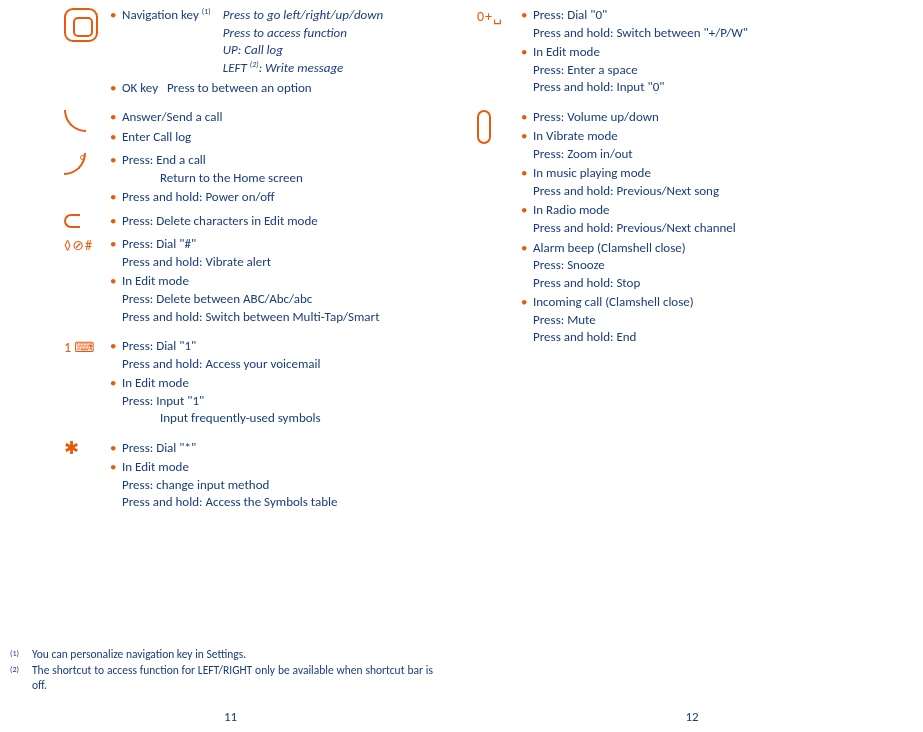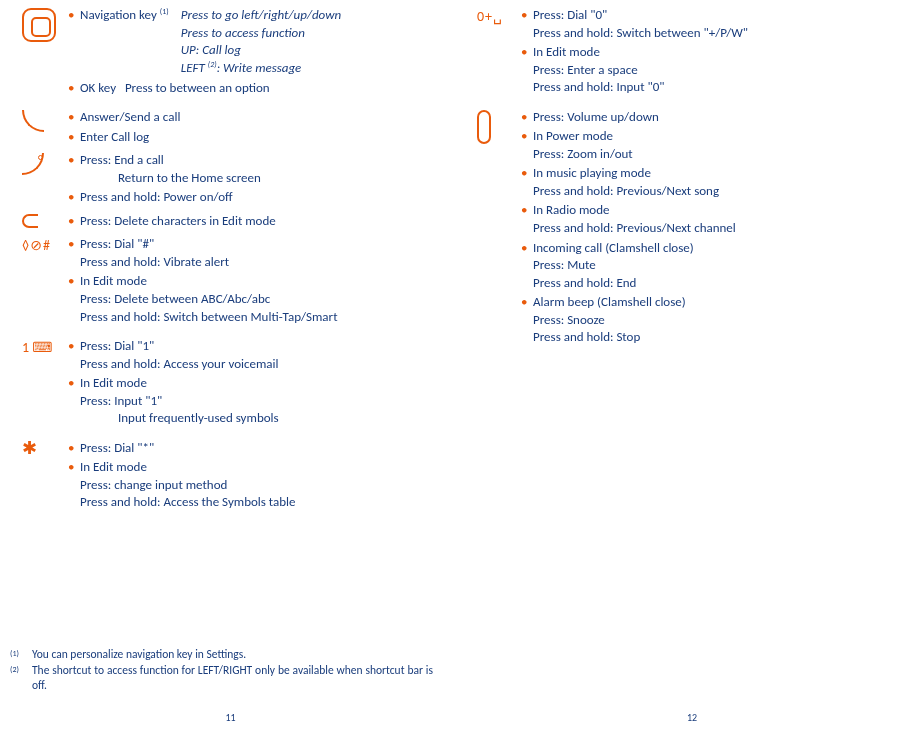--- a/index.html
+++ b/index.html
@@ -11,21 +11,21 @@
     color: #1a3d7c;
     font-size: 13px;
     position: relative;
     overflow: hidden;
   }
   .page {
     position: absolute;
     top: 0;
     height: 732px;
   }
-  .page-left { left: 0; width: 461px; }
+  .page-left { left: 0; width: 461px; padding-left: 42px; }
   .page-right { left: 461px; width: 462px; }
 
   .content {
     padding: 6px 10px 0 10px;
   }
 
   .row {
     display: flex;
     align-items: flex-start;
     margin-bottom: 2px;
@@ -110,21 +110,21 @@
     font-size: 11.5px;
     line-height: 1.35;
   }
   .fn-row { display:flex; }
   .fn-mark { width: 22px; flex:0 0 22px; font-size:8px; padding-top:1px; }
   .fn-text { flex:1; text-align: justify; }
 
   .page-num {
     position:absolute;
     bottom: 8px;
-    font-size: 10px;
+    font-size: 13px;
     color:#1a3d7c;
   }
   .page-left .page-num { left: 50%; transform: translateX(-50%); }
   .page-right .page-num { left: 50%; transform: translateX(-50%); }
 
   .group { margin-bottom: 10px; }
   .group-tight { margin-bottom: 4px; }
 
   .right-content .icon-col { width: 50px; flex:0 0 50px; padding-left:6px; }
 </style>
@@ -279,40 +279,40 @@
     </div>
 
 
     <div class="row group">
       <div class="icon-col">
         <span class="ico pill vol"></span>
       </div>
       <div class="text-col">
         <div class="item"><span>Press: Volume up/down</span></div>
         <div class="item">
-          <span class="line">In Power mode</span>
+          <span class="line">In Vibrate mode</span>
           <span class="line">Press: Zoom in/out</span>
         </div>
         <div class="item">
           <span class="line">In music playing mode</span>
           <span class="line">Press and hold: Previous/Next song</span>
         </div>
         <div class="item">
           <span class="line">In Radio mode</span>
           <span class="line">Press and hold: Previous/Next channel</span>
+        </div>
+        <div class="item">
+          <span class="line">Alarm beep (Clamshell close)</span>
+          <span class="line">Press: Snooze</span>
+          <span class="line">Press and hold: Stop</span>
         </div>
         <div class="item">
           <span class="line">Incoming call (Clamshell close)</span>
           <span class="line">Press: Mute</span>
           <span class="line">Press and hold: End</span>
         </div>
-        <div class="item">
-          <span class="line">Alarm beep (Clamshell close)</span>
-          <span class="line">Press: Snooze</span>
-          <span class="line">Press and hold: Stop</span>
-        </div>
       </div>
     </div>
 
   </div>
 
   <div class="page-num">12</div>
 </div>
 
 </body></html>

